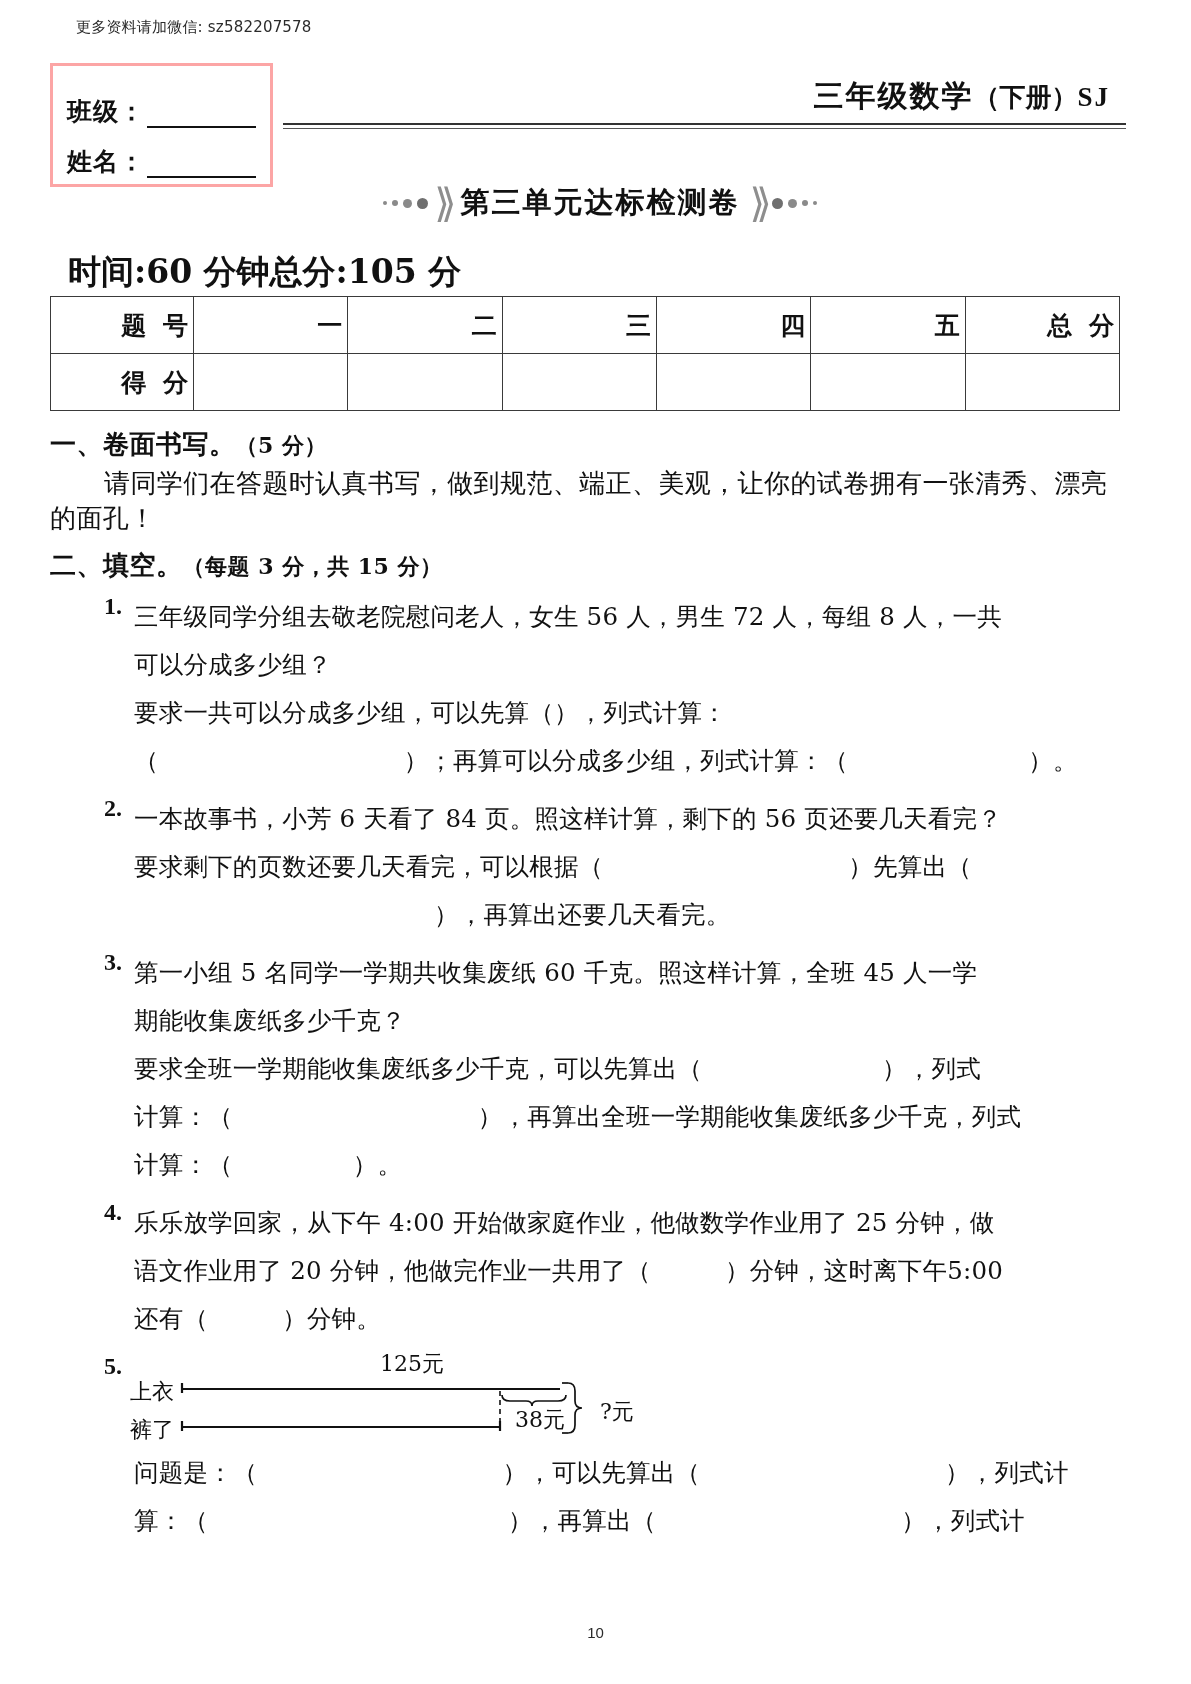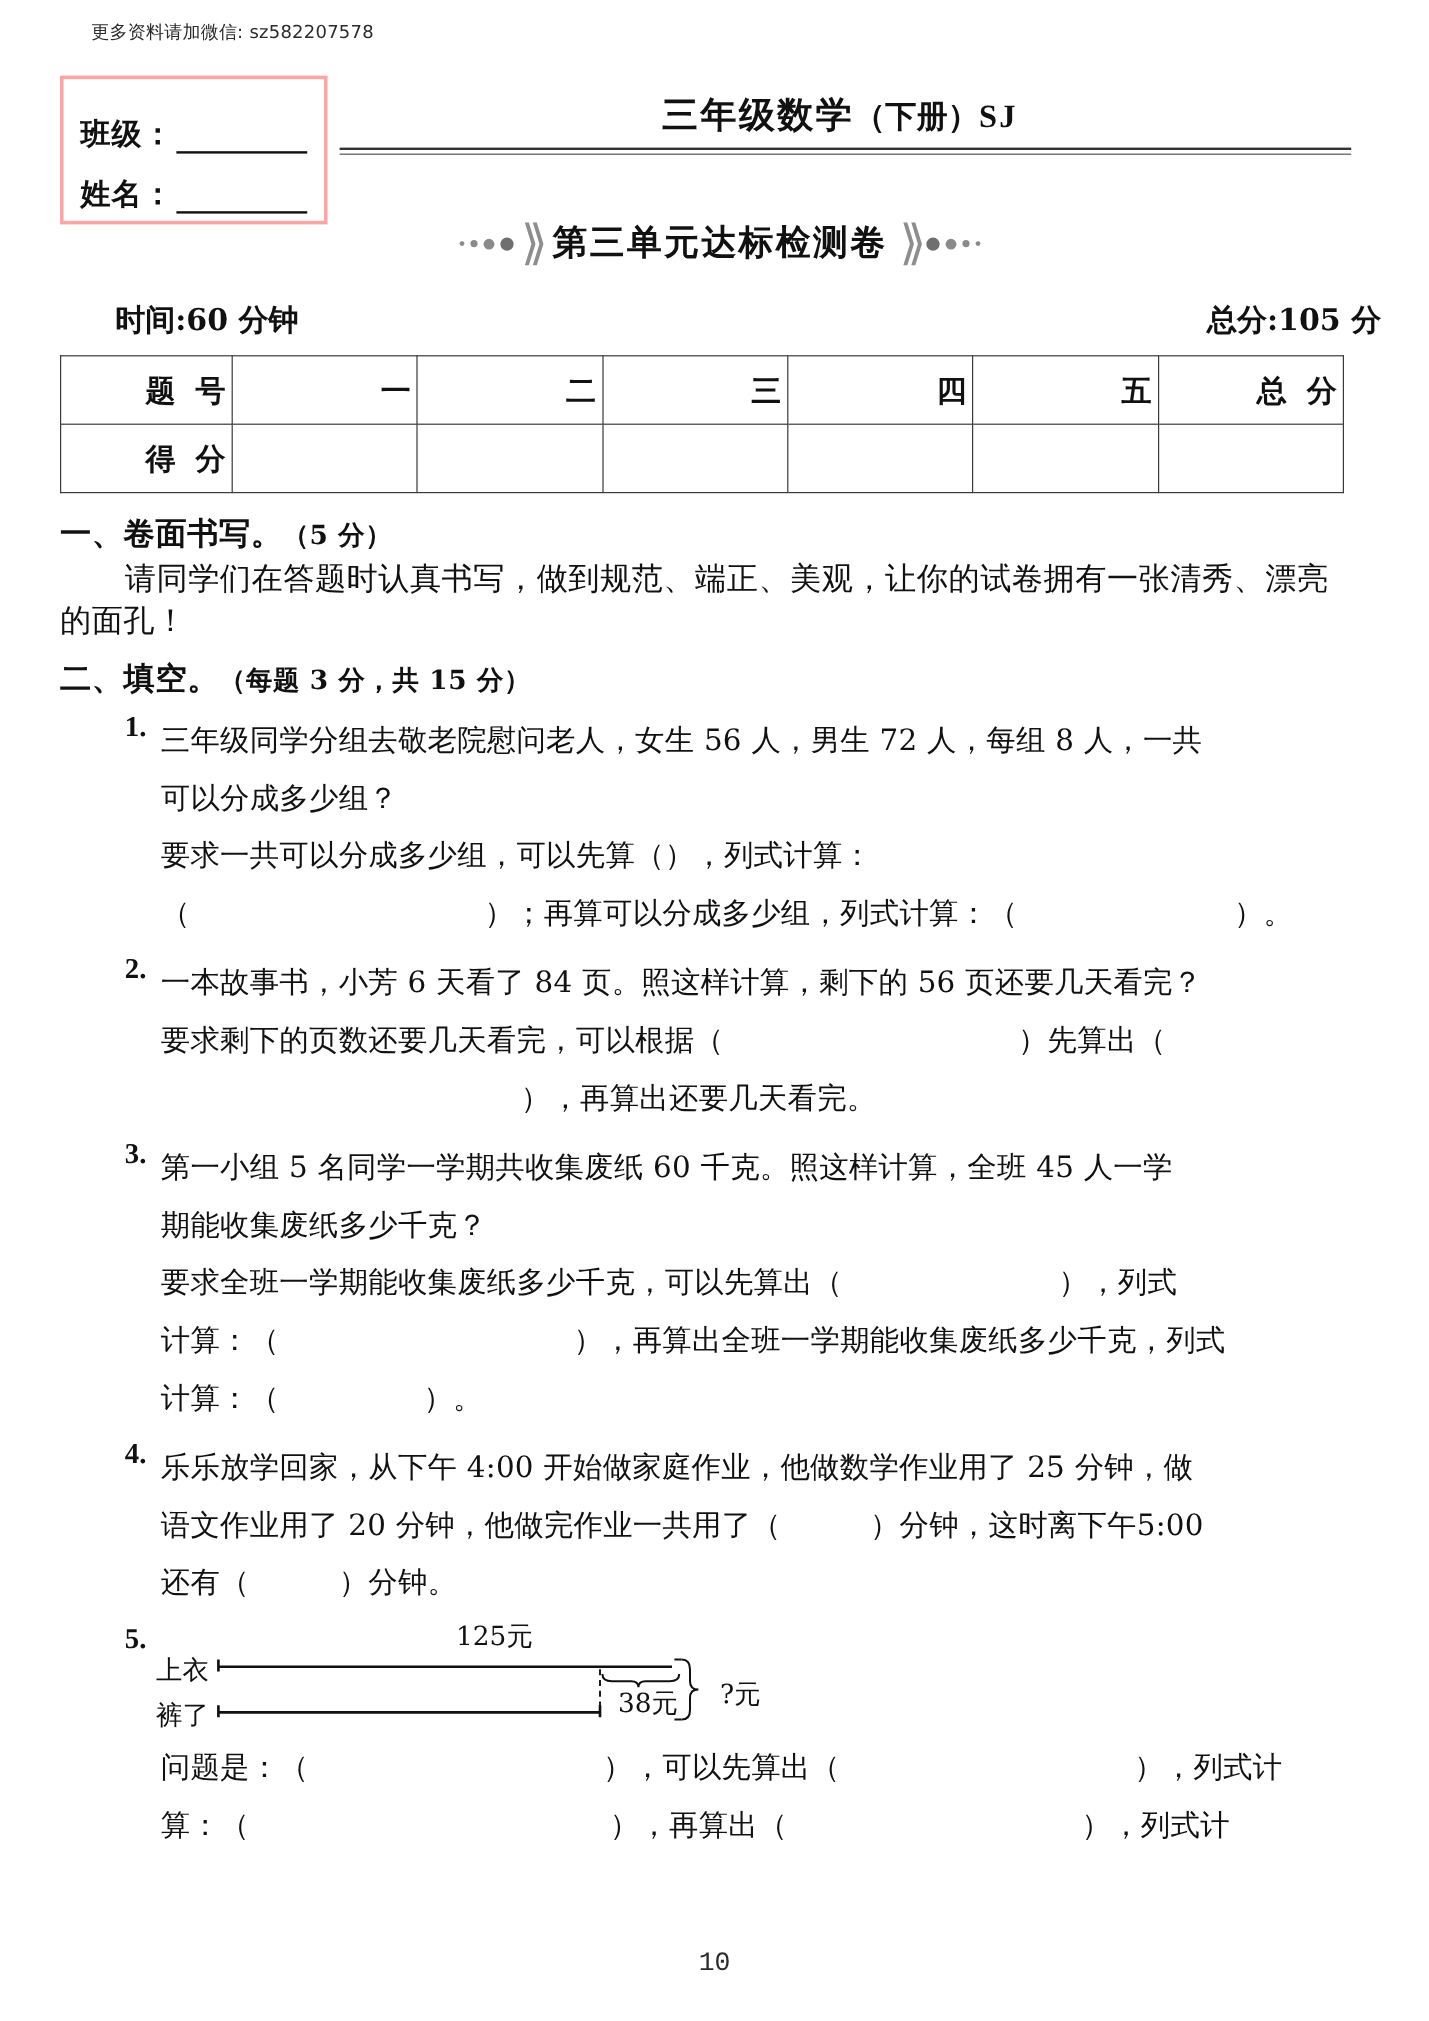--- a/index.html
+++ b/index.html
@@ -62,21 +62,21 @@
     margin-right: 14px;
     height: 28px;
   }
 
   
   .paper-title {
     position: absolute;
     left: 290px;
     top: 76px;
     width: 820px;
-    text-align: center;
+    text-align: right;
     font-size: 30px;
     font-weight: bold;
     font-family: "DejaVu Serif", "Liberation Serif", serif;
     letter-spacing: 2px;
     white-space: nowrap;
   }
   .paper-title .sub { font-weight: bold; font-size: 26px; letter-spacing: 0px;}
   .paper-title .code { font-family: "Liberation Serif", serif; font-size: 27px; letter-spacing: 2px;}
 
   .double-rule {
@@ -124,25 +124,23 @@
     padding: 0 4px;
   }
 
   
   .meta {
     position: absolute;
     left: 68px;
     top: 250px;
     width: 1055px;
     display: flex;
-    justify-content: space-between;
-    font-size: 25px;
-    font-weight: bold;
-    font-family: "DejaVu Serif", "Liberation Serif", serif;
-    margin-left: 28px;
+    font-size: 33px;
+    font-weight: bold;
+    font-family: "DejaVu Serif", "Liberation Serif", serif;
   }
 
   
   .score-table {
     position: absolute;
     left: 50px;
     top: 296px;
     width: 1070px;
     border-collapse: collapse;
     table-layout: fixed;
@@ -248,22 +246,22 @@
   }
   .dg-svg { position: absolute; left: 0; top: 0; }
 
   
   .pagenum {
     position: absolute;
     left: 0;
     top: 1624px;
     width: 1191px;
     text-align: center;
-    font-size: 22px;
-    font-family: Liberation Mono, monospace;
+    font-size: 15px;
+    font-family: Liberation Sans, sans-serif;
     color: #2b2b2b;
   }
 </style>
 </head>
 <body>
 
 <div class="page">
 
   <div class="watermark">更多资料请加微信: sz582207578</div>
 

